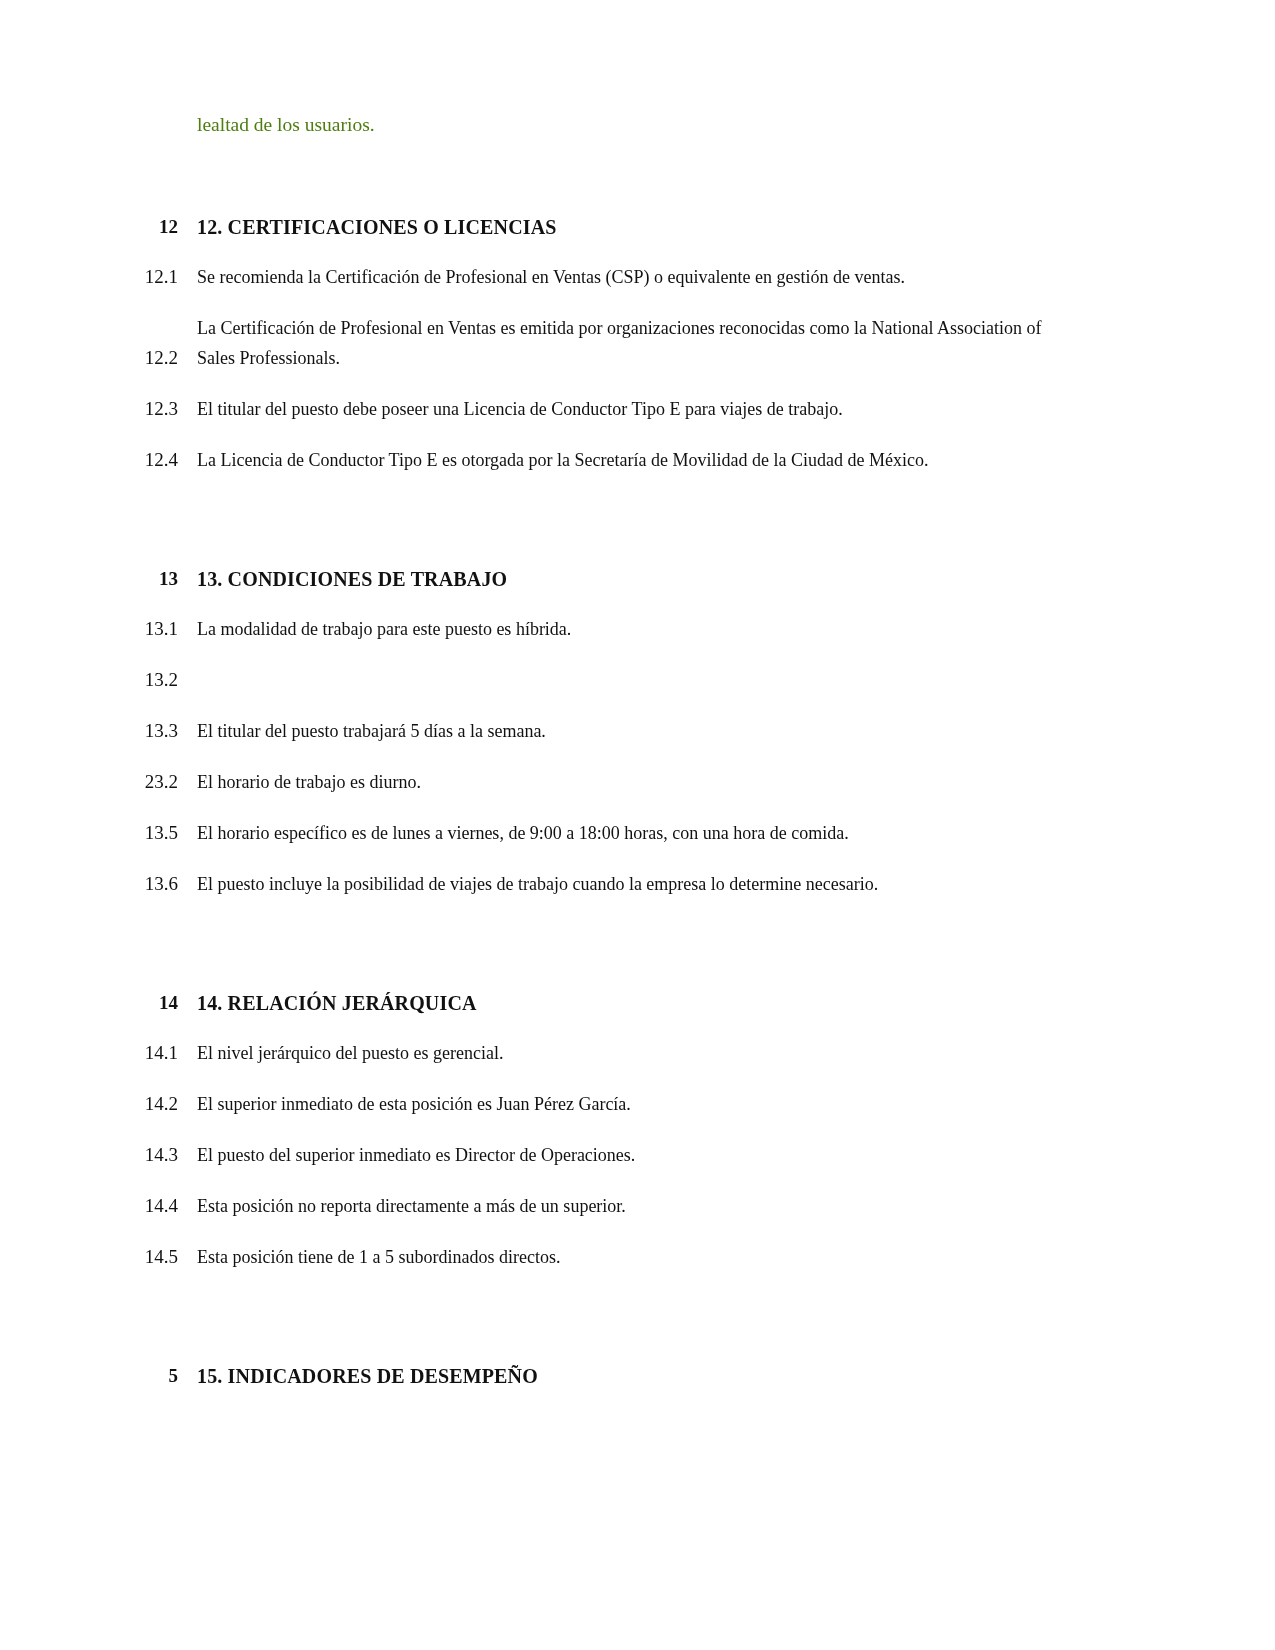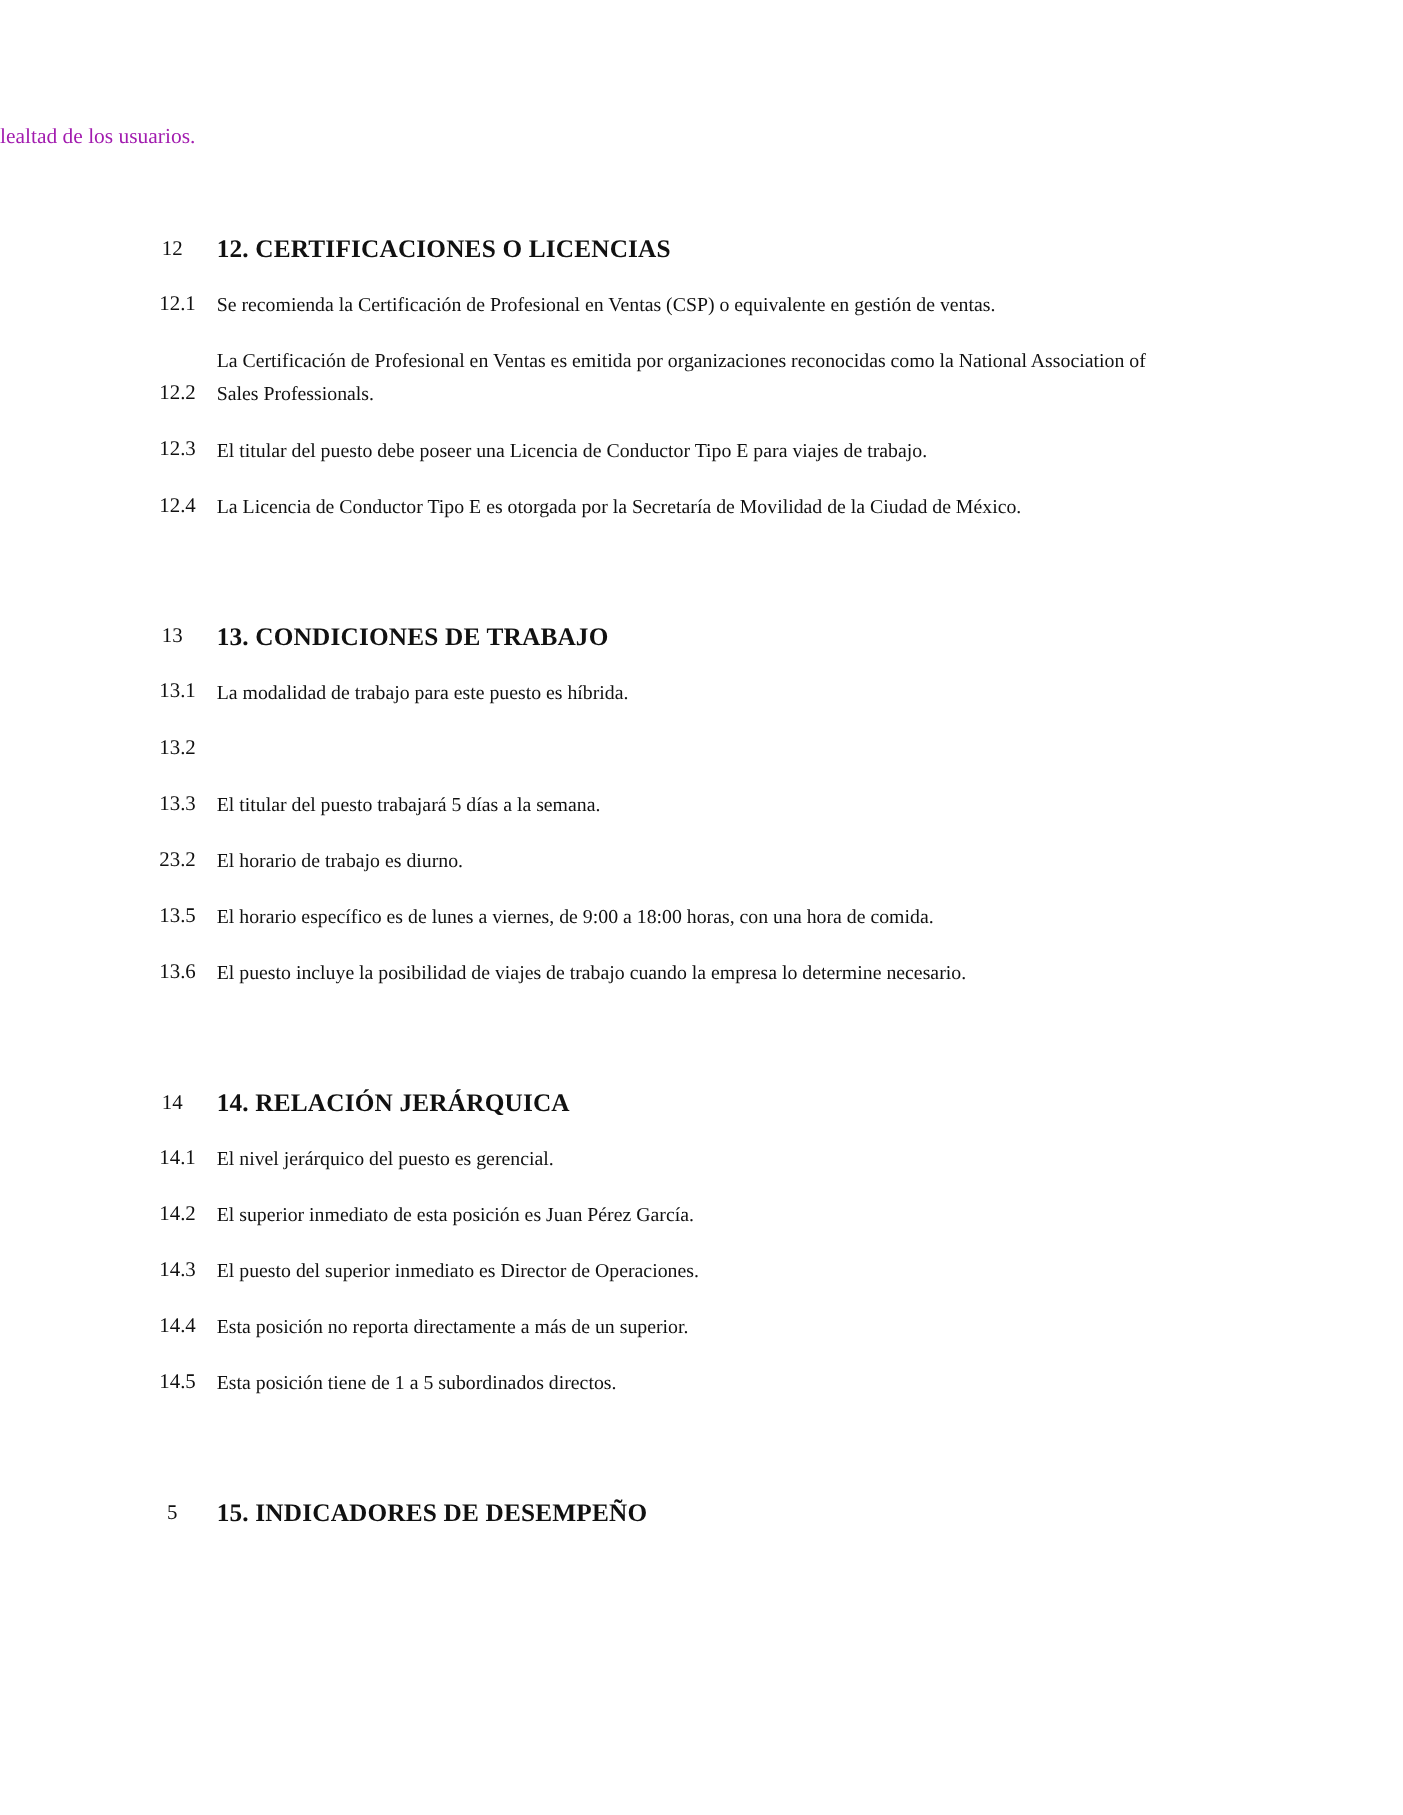--- a/index.html
+++ b/index.html
@@ -56,45 +56,46 @@
   }
 
   
   .para {
     margin-bottom: 21px;
   }
   .para:last-child { margin-bottom: 0; }
 
   
   .orphan {
+    padding-left: 197px;
     padding-right: 205px;
     font-size: 19.5px;
     line-height: 30px;
-    color: #a21caf;
+    color: #4d7c0f;
   }
 
   
   .heading {
     display: flex;
     align-items: flex-start;
     padding-left: 135px;
     padding-right: 205px;
   }
   .heading .num {
     flex: 0 0 43px;
     width: 43px;
-    text-align: center;
-    font-weight: normal;
+    text-align: right;
+    font-weight: bold;
     font-size: 19px;
     line-height: 30px;
   }
   .heading .txt {
     margin-left: 19px;
     font-weight: bold;
-    font-size: 23px;
+    font-size: 20px;
     line-height: 30px;
     letter-spacing: 0.15px;
   }
 
   .sec-gap-top { height: 68px; }
   .sec-gap-after-heading { height: 20px; }
   .top-gap { height: 110px; }
   .orphan-gap { height: 72px; }
 </style>
 </head>

